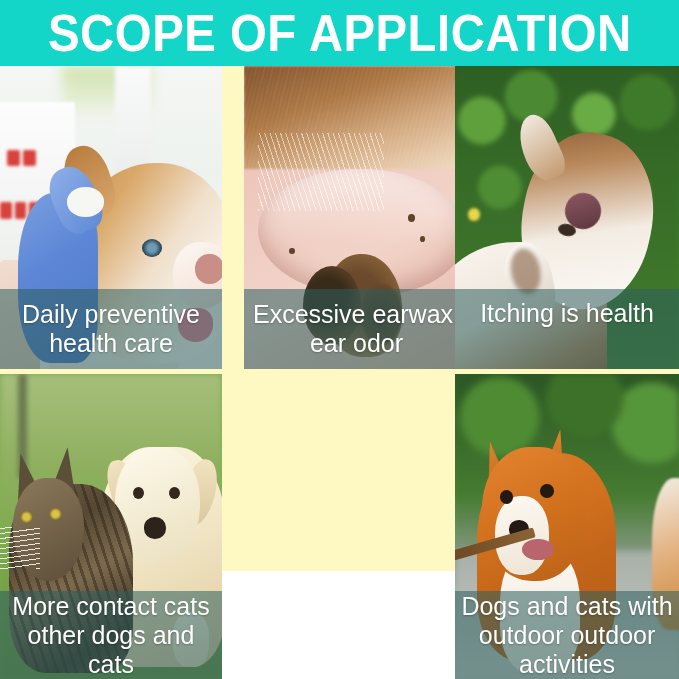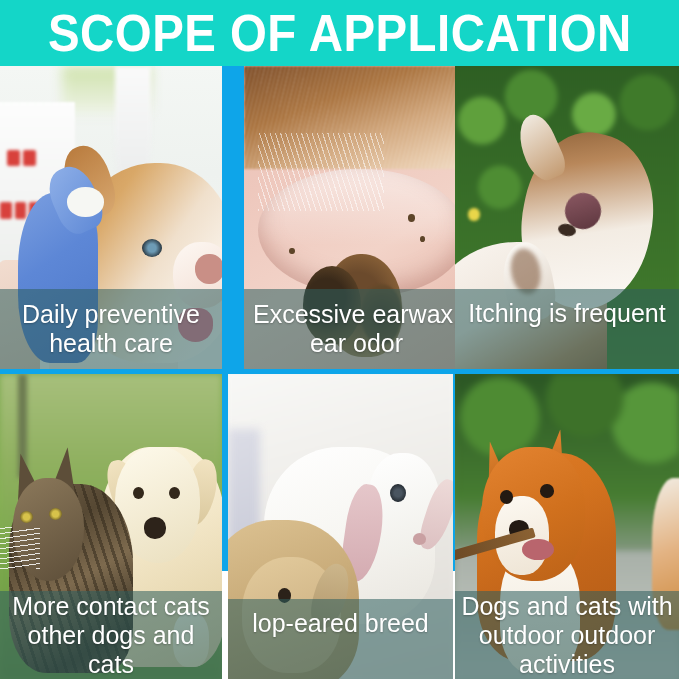--- a/index.html
+++ b/index.html
@@ -1,19 +1,19 @@
 <!DOCTYPE html>
 <html><head>
 <meta charset="utf-8">
 <style>
   html,body{margin:0;padding:0;background:#fff;}
   body{width:679px;height:679px;overflow:hidden;
        font-family:"Liberation Sans",sans-serif;}
 
-  #poster{position:relative;width:679px;height:571px;background:#0ea5e9;}
+  #poster{position:relative;width:679px;height:571px;background:#fef9c3;}
 
   
   .header{position:absolute;left:0;top:0;width:679px;height:66px;
           background:#14d6c8;display:flex;align-items:center;justify-content:center;}
   .header-title{color:#ffffff;font-size:51px;line-height:51px;font-weight:700;
                 letter-spacing:0.5px;white-space:nowrap;
                 transform:scaleX(0.93);transform-origin:center;
                 font-family:"Liberation Sans",sans-serif;}
 
   
@@ -340,21 +340,21 @@
         <div class="hedge"></div>
         <div class="hedge-fl"></div>
         <div class="husky-body"></div>
         <div class="husky-head"></div>
         <div class="husky-ear"></div>
         <div class="husky-nose"></div>
         <div class="husky-eye"></div>
         <div class="husky-paw"></div>
       </div>
       <div class="caption h-short cap-top">
-        <div class="cap-text">Itching is frequent</div>
+        <div class="cap-text">Itching is health</div>
       </div>
     </div>
 
     <div class="cell c3">
       <div class="photo p-pets">
         <div class="pets-bg"></div>
         <div class="pets-post"></div>
         <div class="pup"></div>
         <div class="pup-ear l"></div>
         <div class="pup-ear r"></div>
@@ -369,39 +369,20 @@
         <div class="cat-head"></div>
         <div class="cat-eye l"></div>
         <div class="cat-eye r"></div>
         <div class="cat-wh"></div>
       </div>
       <div class="caption h-tall">
         <div class="cap-text">More contact cats other dogs and cats</div>
       </div>
     </div>
 
-    <div class="cell c4">
-      <div class="photo p-rab">
-        <div class="rab-bg"></div>
-        <div class="rab-bgl"></div>
-        <div class="rab-w"></div>
-        <div class="rab-w-head"></div>
-        <div class="rab-w-ear"></div>
-        <div class="rab-w-ear2"></div>
-        <div class="rab-w-eye"></div>
-        <div class="rab-w-nose"></div>
-        <div class="rab-t"></div>
-        <div class="rab-t-head"></div>
-        <div class="rab-t-ear"></div>
-        <div class="rab-t-eye"></div>
-      </div>
-      <div class="caption h-short cap-top">
-        <div class="cap-text">lop-eared breed</div>
-      </div>
-    </div>
 
     <div class="cell c5">
       <div class="photo p-corgi">
         <div class="corgi-bg"></div>
         <div class="corgi-road"></div>
         <div class="corgi-2"></div>
         <div class="corgi-body"></div>
         <div class="corgi-chest"></div>
         <div class="corgi-ear l"></div>
         <div class="corgi-ear r"></div>

